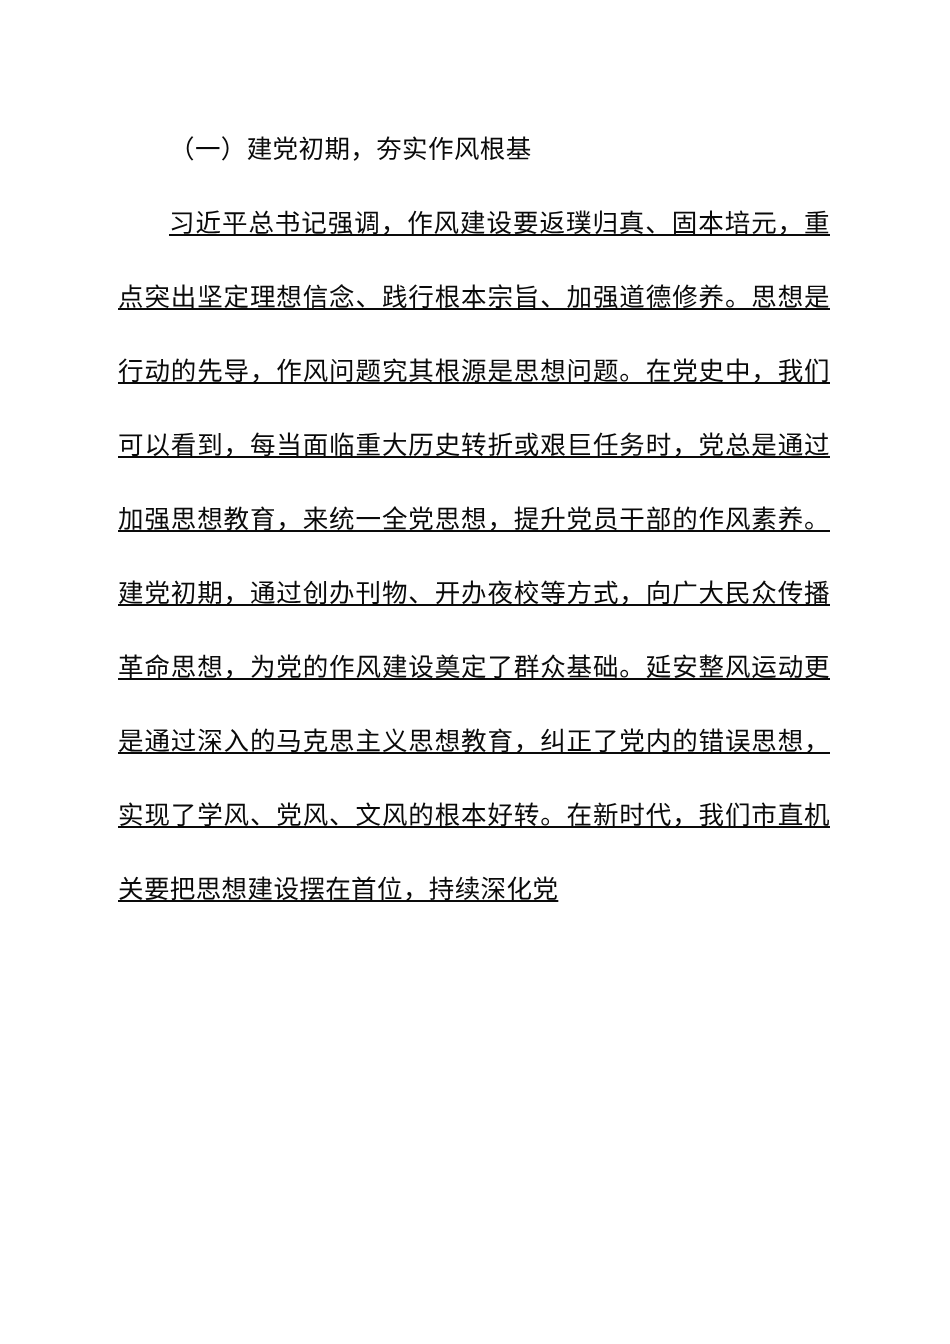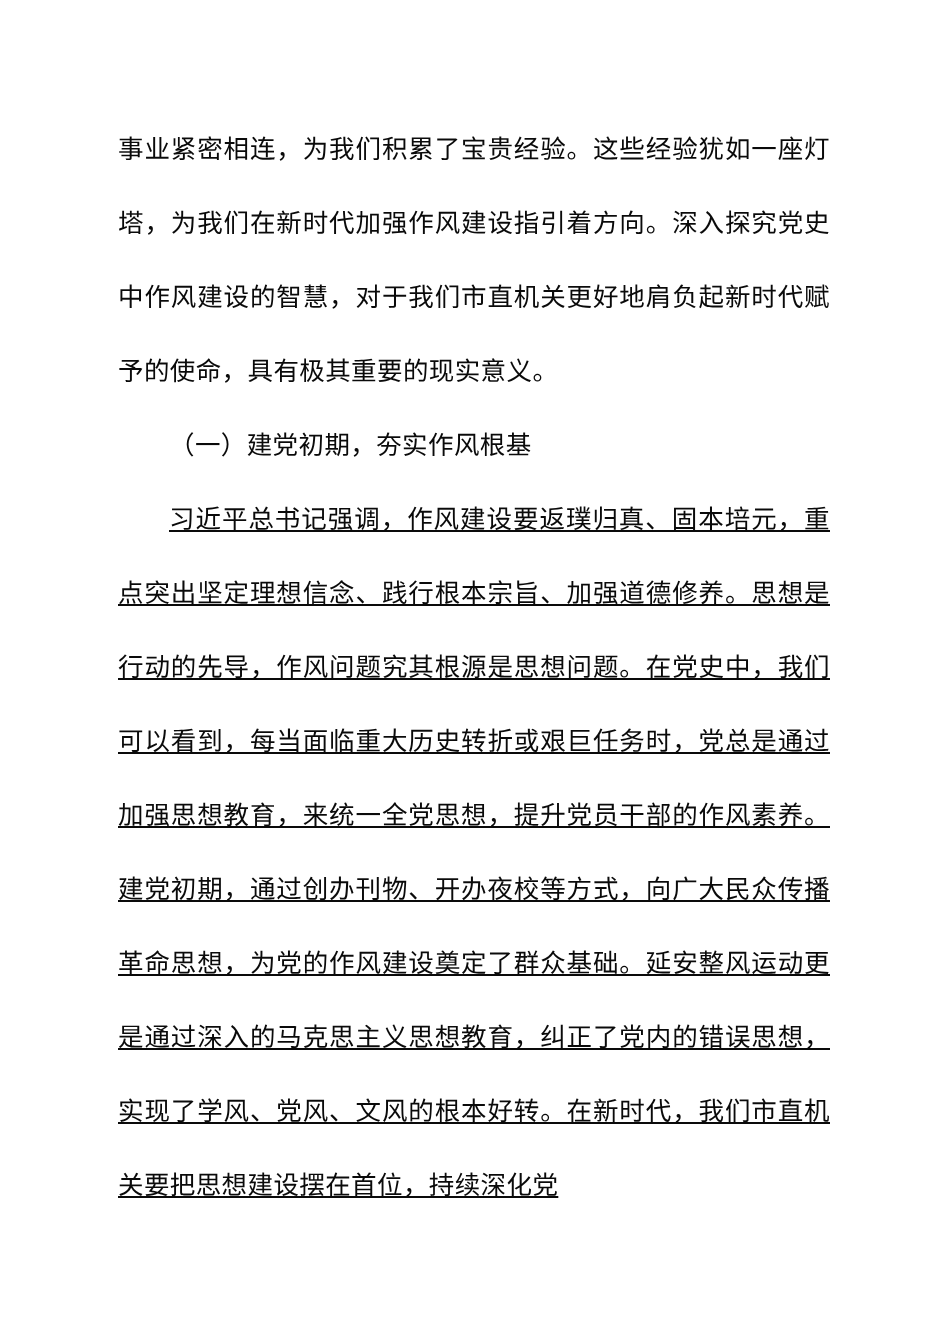--- a/index.html
+++ b/index.html
@@ -41,17 +41,16 @@
   }
   p.heading {
     text-indent: 2em;
   }
 </style>
 </head>
 <body>
 
 <div class="page">
   <div class="doc-body">
-    <p class="para">事业紧密相连，为我们积累了宝贵经验。这些经验犹如一座灯塔，为我们在新时代加强作风建设指引着方向。深入探究党史中作风建设的智慧，对于我们市直机关更好地肩负起新时代赋予的使命，具有极其重要的现实意义。</p>
     <p class="para heading">（一）建党初期，夯实作风根基</p>
     <p class="para indent">习近平总书记强调，作风建设要返璞归真、固本培元，重点突出坚定理想信念、践行根本宗旨、加强道德修养。思想是行动的先导，作风问题究其根源是思想问题。在党史中，我们可以看到，每当面临重大历史转折或艰巨任务时，党总是通过加强思想教育，来统一全党思想，提升党员干部的作风素养。建党初期，通过创办刊物、开办夜校等方式，向广大民众传播革命思想，为党的作风建设奠定了群众基础。延安整风运动更是通过深入的马克思主义思想教育，纠正了党内的错误思想，实现了学风、党风、文风的根本好转。在新时代，我们市直机关要把思想建设摆在首位，持续深化党</p>
   </div>
 </div>
 
 </body></html>

